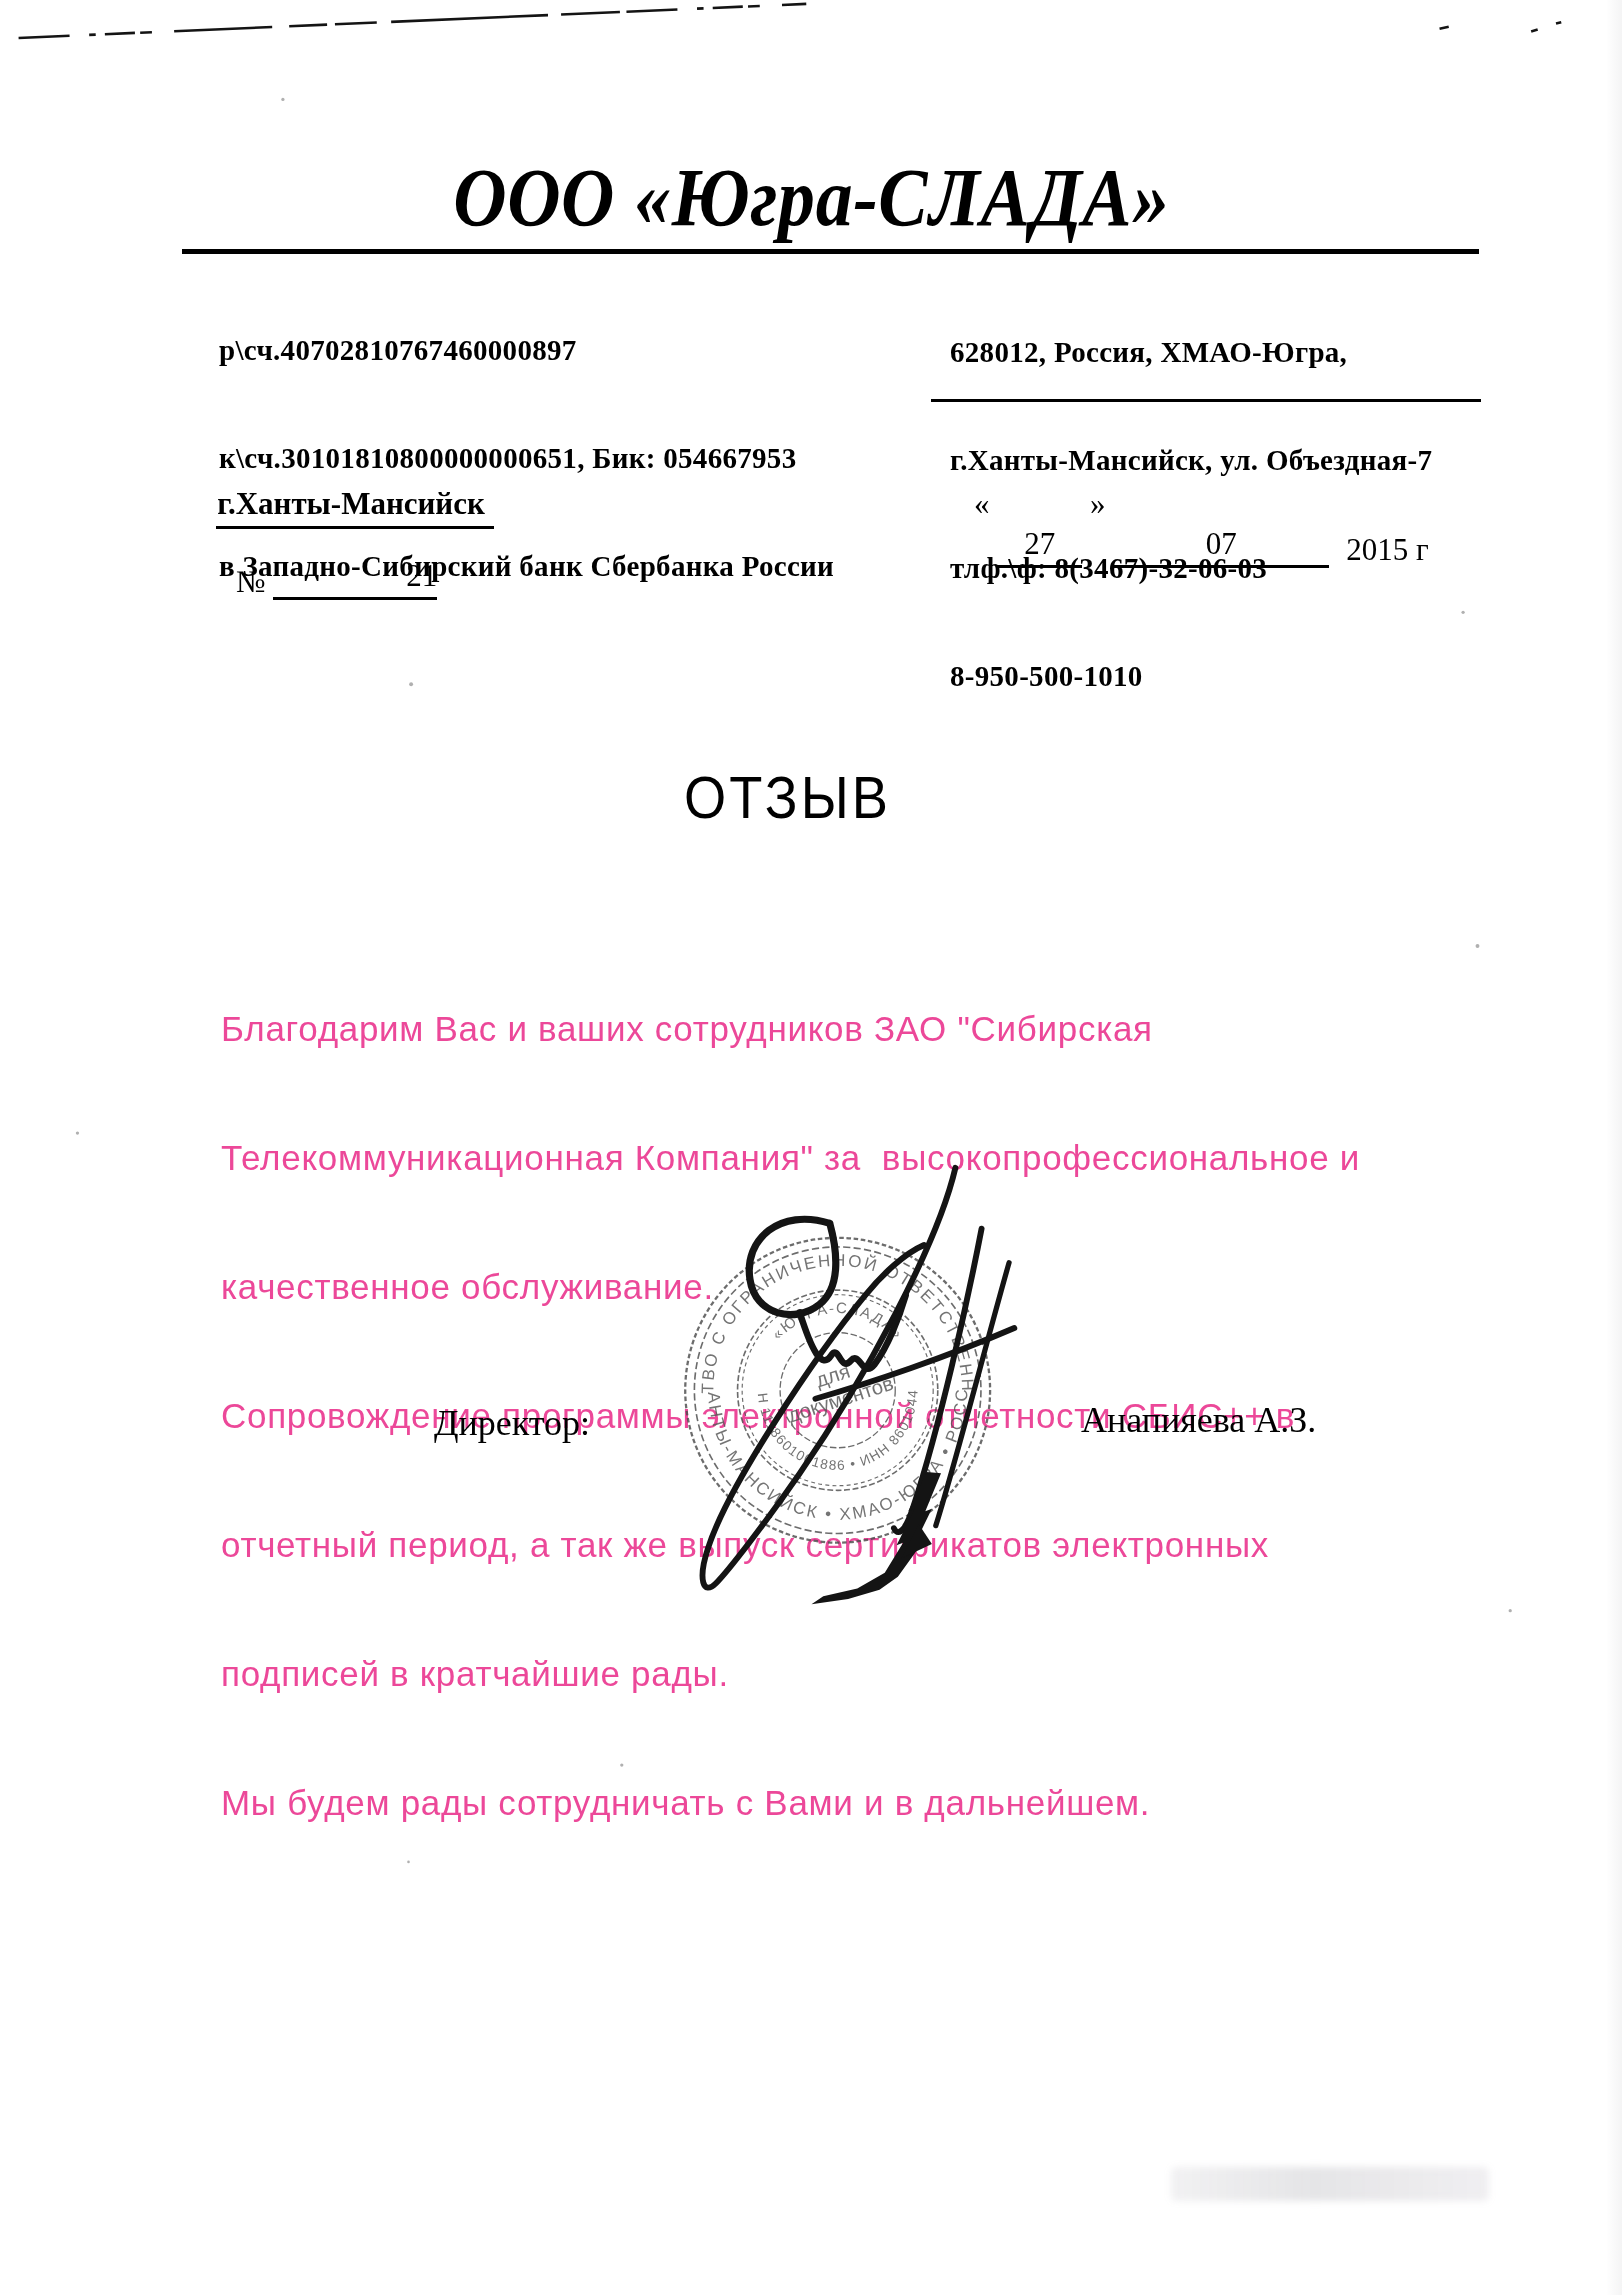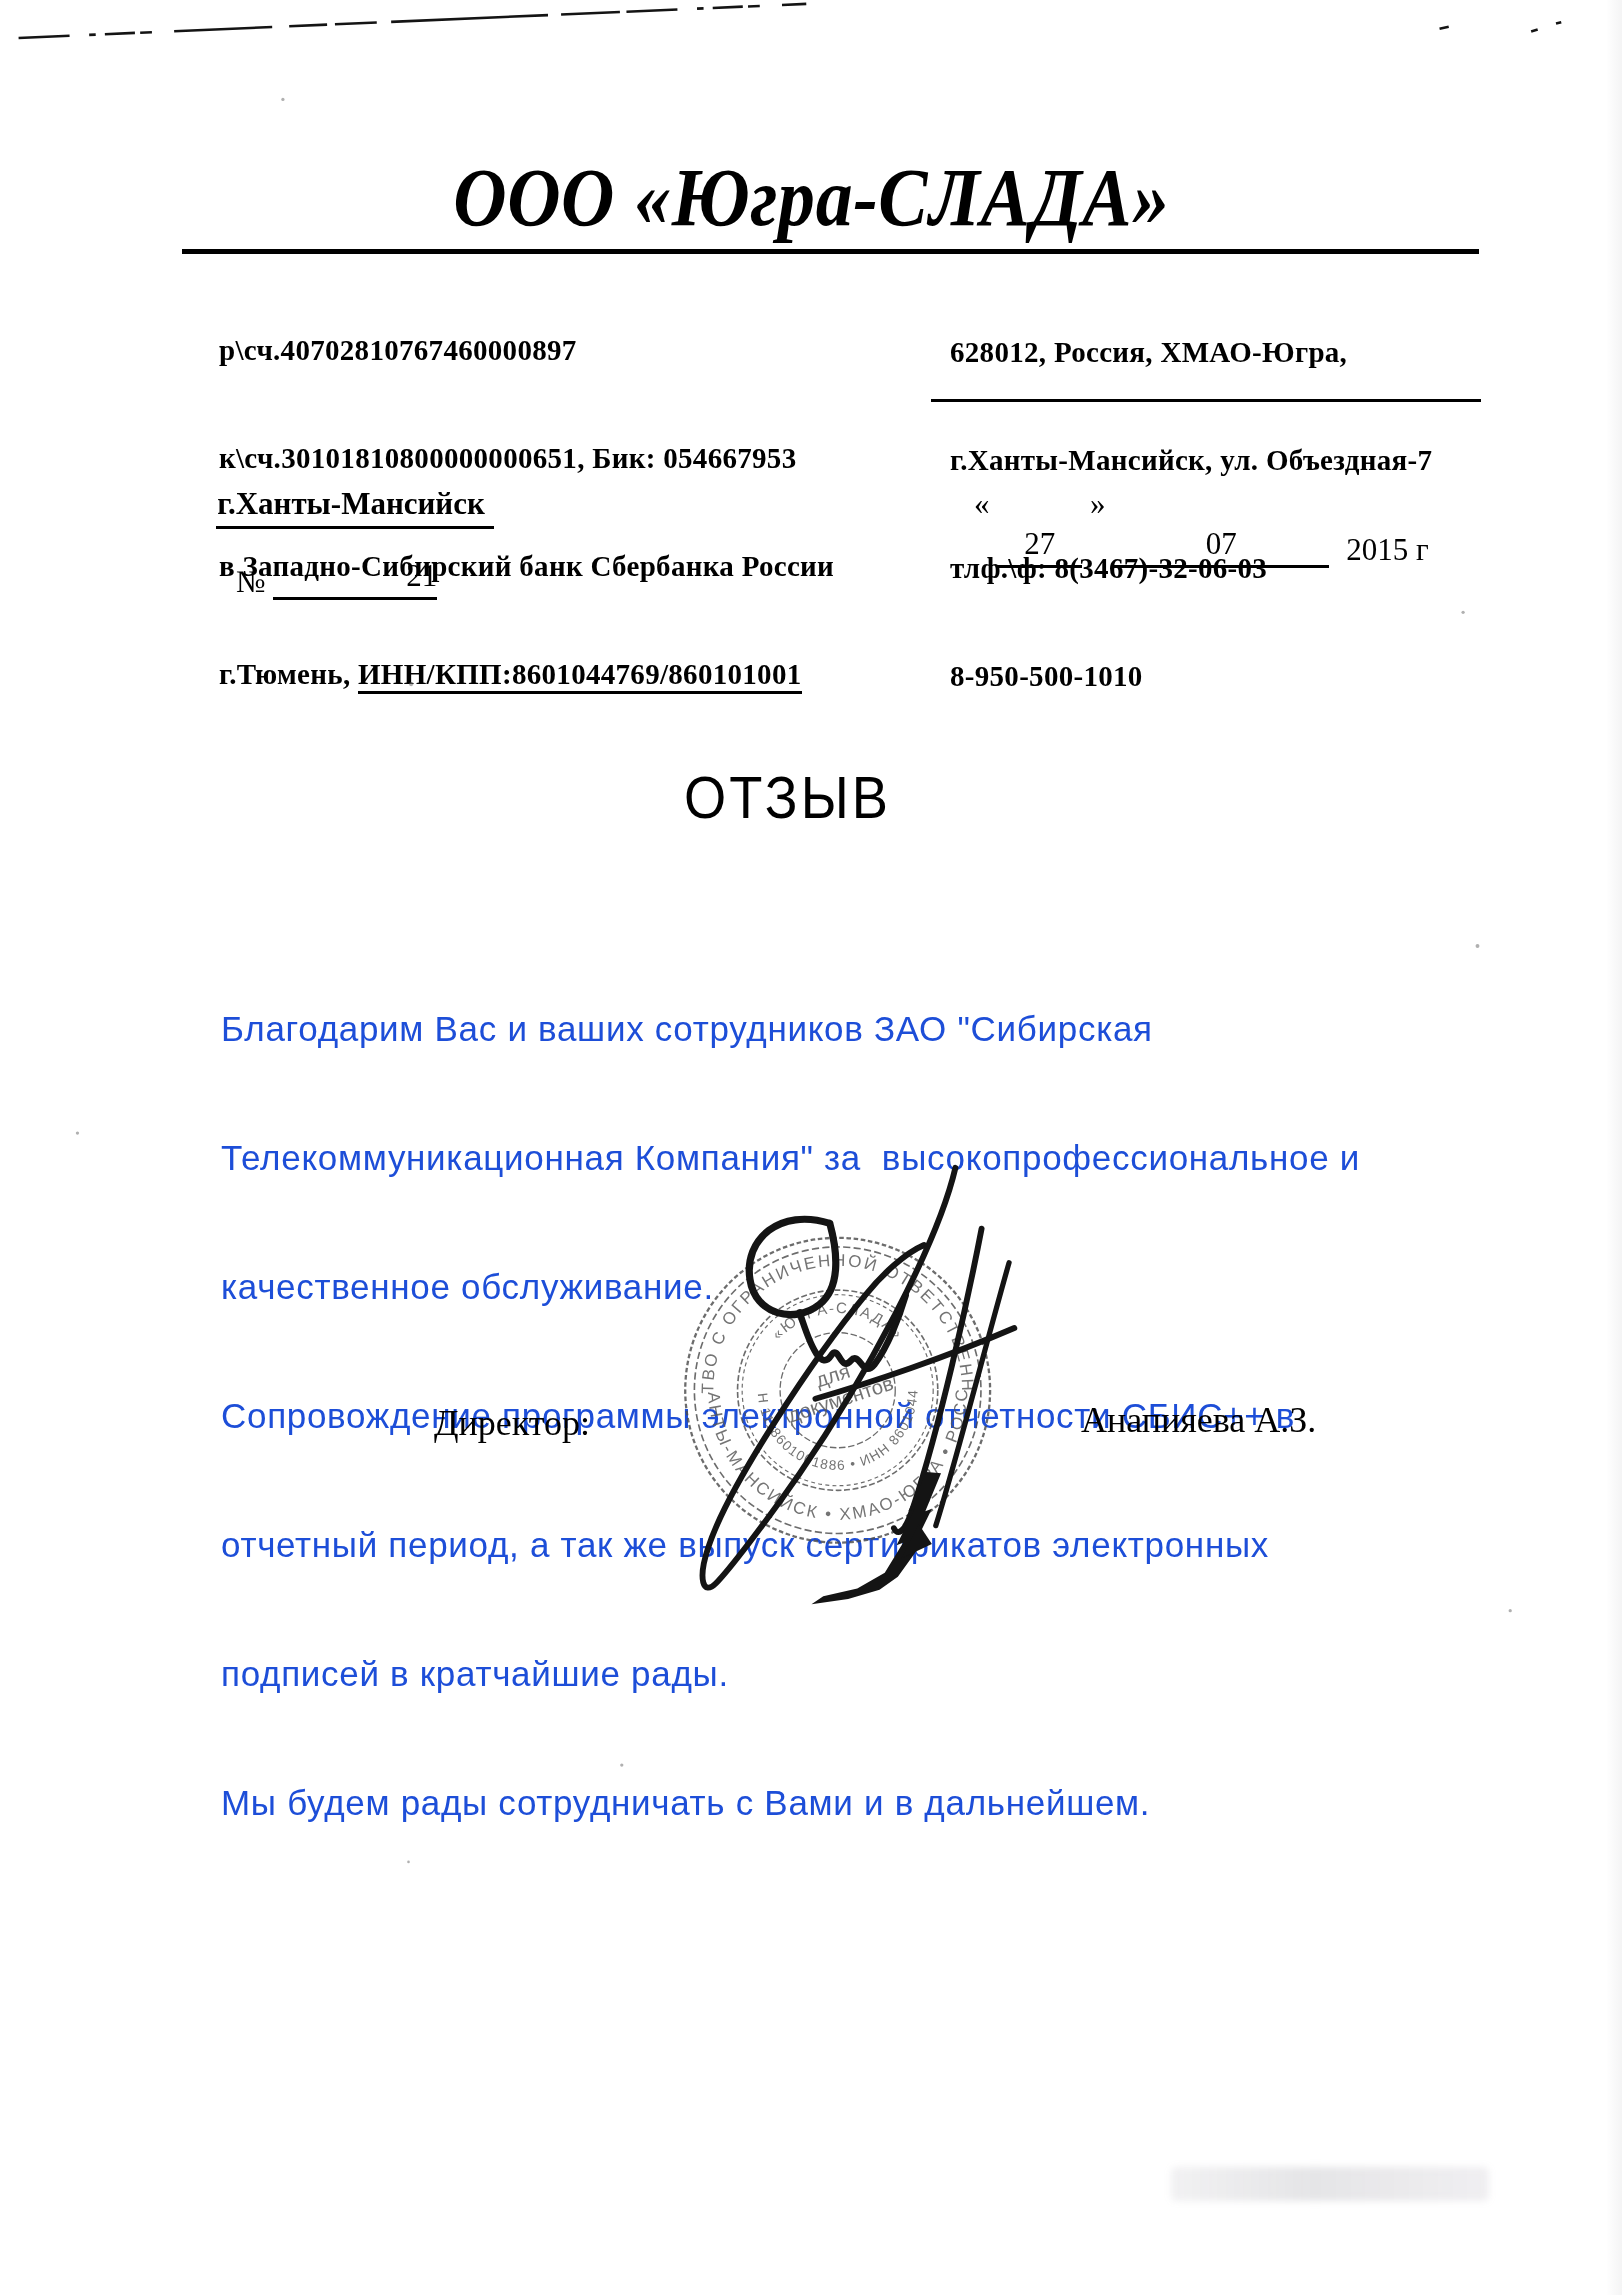--- a/index.html
+++ b/index.html
@@ -33,21 +33,21 @@
   .du.month{width:216px;}
   .yr{margin-left:9.2px;}
   
   .numline{left:236px;top:558px;font-size:31px;white-space:nowrap;}
   .du.num{width:164px;text-align:right;text-indent:31px;}
   
   .review-title{left:684px;top:764px;font-size:59px;letter-spacing:3.3px;
     transform:scaleX(.92);transform-origin:left top;white-space:pre;}
   
   .body-text{left:221px;top:921px;font-size:35px;line-height:43px;
-    letter-spacing:0.7px;white-space:pre;color:#1d4ed8;}
+    letter-spacing:0.7px;white-space:pre;color:#ec4899;}
   
   .role{left:434px;top:1402px;font-size:36px;white-space:pre;}
   .person{left:1081px;top:1399px;font-size:36px;white-space:pre;}
   
   .smudge{left:1171px;top:2167px;width:318px;height:34px;
     background:linear-gradient(90deg,rgba(120,118,130,.10),rgba(100,100,112,.17) 45%,rgba(132,122,142,.12));
     filter:blur(3.9px);border-radius:5.2px;}
   .edge-shade{right:0;top:0;width:17px;height:2295px;
     background:linear-gradient(270deg,rgba(60,60,70,.06),rgba(0,0,0,0));}
   svg.overlay{left:0;top:0;pointer-events:none;}
@@ -58,21 +58,20 @@
 
 <div class="page">
 
   <div class="abs company-title serif">ООО «Югра-СЛАДА»</div>
   <div class="abs head-rule"></div>
 
   <div class="abs req req-left serif">
     <div>р\сч.40702810767460000897</div>
     <div>к\сч.30101810800000000651, Бик: 054667953</div>
     <div>в Западно-Сибирский банк Сбербанка России</div>
-    <div><span>г.Тюмень, </span><span class="u-inn">ИНН/КПП:8601044769/860101001</span></div>
   </div>
 
   <div class="abs req req-right serif">
     <div>628012, Россия, ХМАО-Югра,</div>
     <div>г.Ханты-Мансийск, ул. Объездная-7</div>
     <div>тлф.\ф: 8(3467)-32-06-03</div>
     <div>8-950-500-1010</div>
   </div>
   <div class="abs req-right-rule"></div>
 

